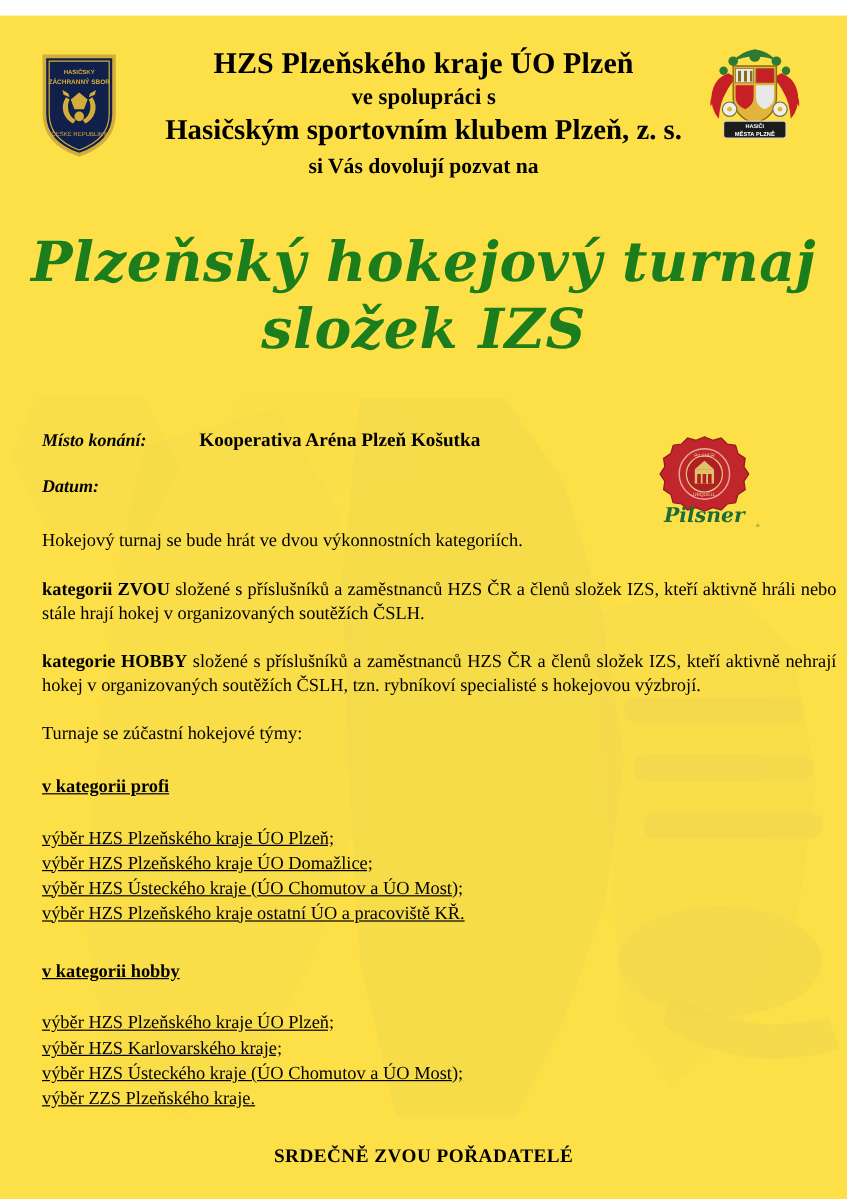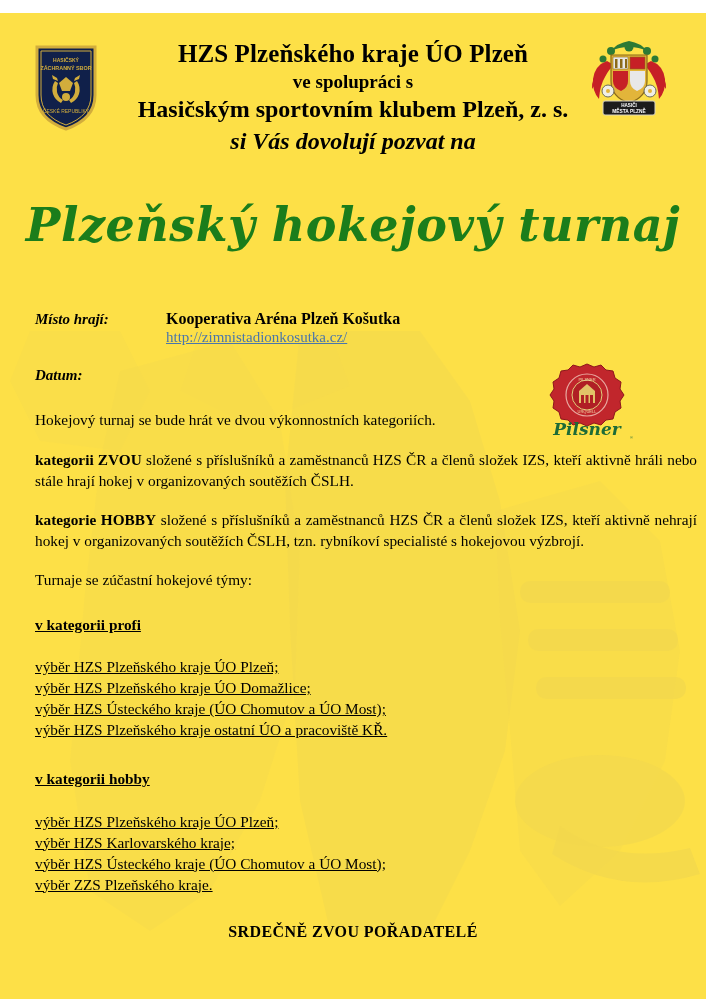--- a/index.html
+++ b/index.html
@@ -40,21 +40,21 @@
     text-align: center;
     line-height: 1.16;
   }
   .hline {
     font-weight: bold;
     white-space: nowrap;
   }
   .hline.l1 { font-size: 25px; letter-spacing: .1px; }
   .hline.l2 { font-size: 19px; margin-top: 3px; }
   .hline.l3 { font-size: 24px; margin-top: 3px; }
-  .hline.l4 { font-size: 24px; margin-top: 4px; font-style: italic; }
+  .hline.l4 { font-size: 18px; margin-top: 4px; }
 
   
   .logo-left {
     position: absolute;
     left: 33px;
     top: 28px;
     width: 66px;
     height: 92px;
     z-index: 3;
   }
@@ -248,28 +248,28 @@
       <circle cx="61" cy="52" r="2" fill="#e2b53a"></circle>
 
       <rect x="14" y="62" width="52" height="14" rx="2" fill="#1c1c1c" stroke="#d9d4c0" stroke-width="1"></rect>
       <text x="40" y="68" text-anchor="middle" fill="#ffffff" font-family="Liberation Sans, sans-serif" font-size="4.6" font-weight="bold">HASIČI</text>
       <text x="40" y="74" text-anchor="middle" fill="#ffffff" font-family="Liberation Sans, sans-serif" font-size="4.8" font-weight="bold">MĚSTA PLZNĚ</text>
     </svg>
   </div>
 
   <div class="title-green">
     <span class="t1">Plzeňský hokejový turnaj</span>
+    <span class="t2">složek  IZS</span>
   </div>
 
   <div class="info">
     <div class="info-row venue">
-      <div class="info-label">Místo hrají:</div>
+      <div class="info-label">Místo konání:</div>
       <div>
         <div class="info-value">Kooperativa Aréna Plzeň Košutka</div>
-        <a class="info-link" href="#">http://zimnistadionkosutka.cz/</a>
       </div>
     </div>
     <div class="info-row date">
       <div class="info-label">Datum:</div>
     </div>
   </div>
 
   <svg class="logo-beer" viewBox="0 0 112 84" aria-hidden="true">
 
     <g>

